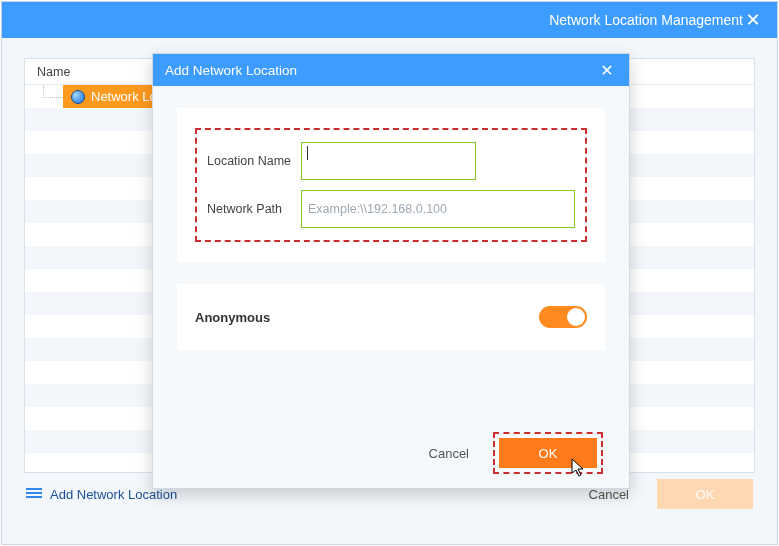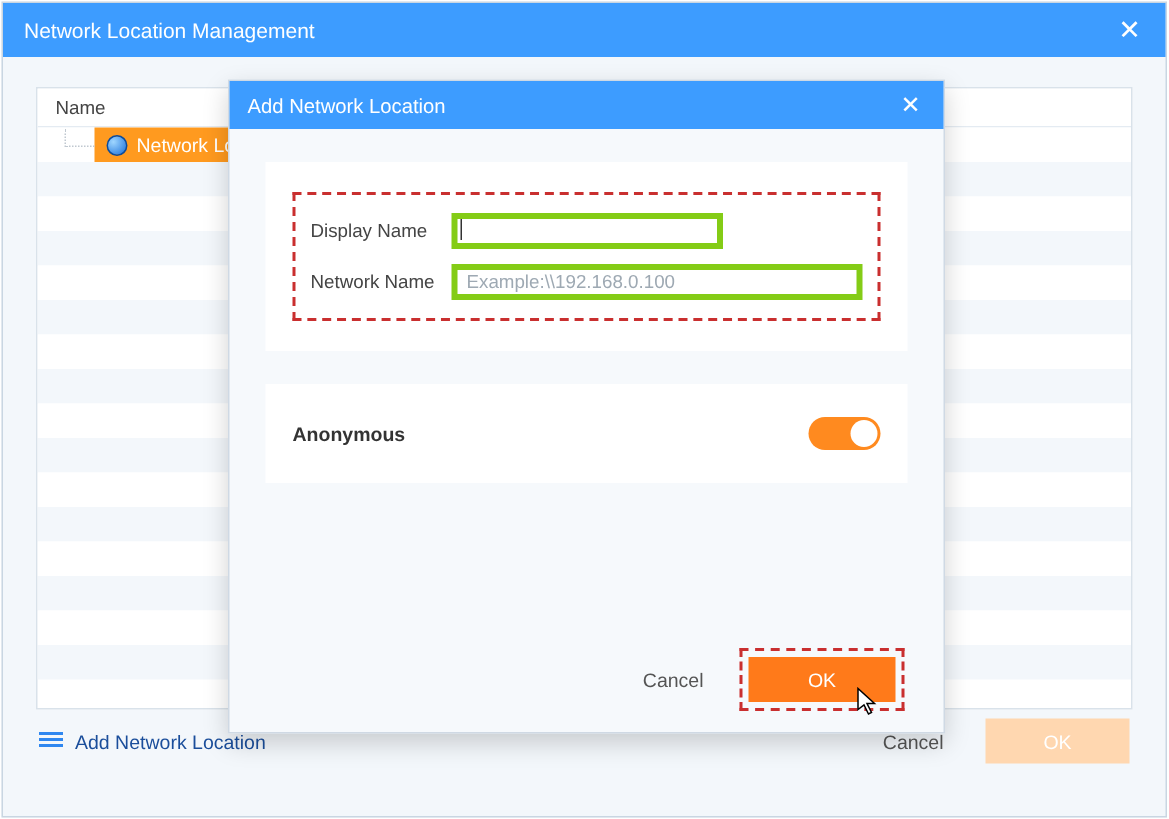--- a/index.html
+++ b/index.html
@@ -20,21 +20,21 @@
     width: 777px; height: 544px;
     border: 1px solid #c9d6e2;
     background: #f3f7fb;
   }
   .main-titlebar {
     height: 36px;
     background: #3d9cff;
     color: #fff;
     display: flex;
     align-items: center;
-    justify-content: space-between;
+    justify-content: flex-end;
     padding: 0 14px;
     font-size: 14px;
   }
   .main-close {
     width: 20px; height: 20px;
     display: flex;
     align-items: center;
     justify-content: center;
     cursor: pointer;
     font-size: 18px;
@@ -187,22 +187,22 @@
     gap: 8px;
   }
   .form-label {
     width: 86px;
     text-align: left;
     color: #444;
     font-size: 12.5px;
   }
   .form-input {
     flex: 1;
-    height: 24px;
-    border: 4px solid #84cc16;
+    height: 38px;
+    border: 1px solid #84cc16;
     background: #fff;
     padding: 0 6px;
     font-size: 12.5px;
     color: #333;
     outline: none;
   }
   .form-input::placeholder { color: #9ea9b3; }
   .caret {
     position: absolute;
     width: 1px; height: 14px;
@@ -328,28 +328,28 @@
     <span>Add Network Location</span>
     <div class="dialog-close">
       <span>✕</span>
     </div>
   </div>
 
   <div class="dialog-body" style="height:calc(100% - 32px);">
     <div class="panel">
       <div class="form-area">
         <div class="form-row">
-          <span class="form-label">Display Name</span>
+          <span class="form-label">Location Name</span>
           <div style="flex:1;position:relative;">
             <input class="form-input" type="text" value="" style="">
             <div class="caret" style="left:6px;top:4px;"></div>
           </div>
         </div>
         <div class="form-row">
-          <span class="form-label">Network Name</span>
+          <span class="form-label">Network Path</span>
           <input class="form-input" type="text" placeholder="Example:\\192.168.0.100" style="">
         </div>
       </div>
     </div>
 
     <div class="panel anon">
       <span>Anonymous</span>
       <div class="toggle">
         <div class="knob"></div>
       </div>

